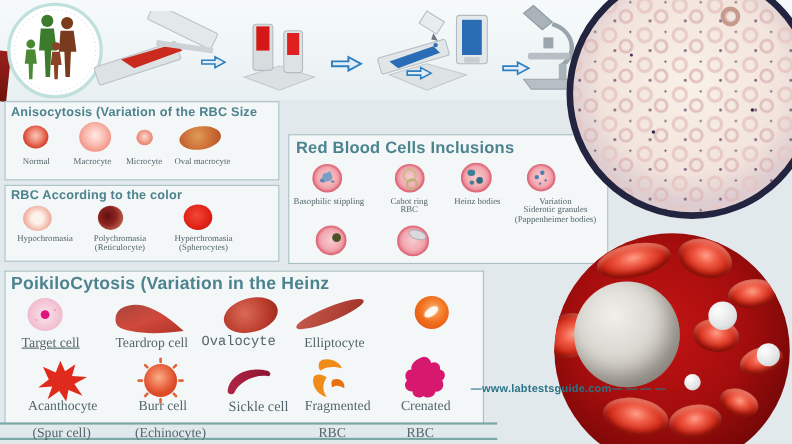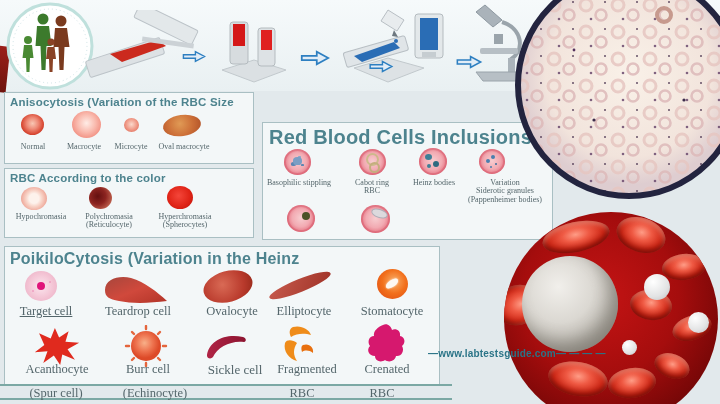--- a/index.html
+++ b/index.html
@@ -206,21 +206,21 @@
     <div class="cell c-macro" style="left:67px;top:18px;width:29px;height:27px;"></div>
     <div class="cell c-micro" style="left:119px;top:25px;width:15px;height:14px;"></div>
     <div class="cell c-ovalmacro" style="left:158px;top:22px;width:38px;height:21px;"></div>
     <div class="lbl" style="left:6px;top:50px;width:44px;font-size:8px;">Normal</div>
     <div class="lbl" style="left:52px;top:50px;width:54px;font-size:8px;">Macrocyte</div>
     <div class="lbl" style="left:100px;top:50px;width:52px;font-size:8px;">Microcyte</div>
     <div class="lbl" style="left:145px;top:50px;width:68px;font-size:8px;">Oval macrocyte</div>
   </div>
 
   <div class="box" style="left:262px;top:122px;width:291px;height:118px;">
-    <div class="btitle" style="left:6px;top:3px;font-size:20px;">Red Blood Cells Inclusions</div>
+    <div class="btitle" style="left:6px;top:3px;font-size:15px;">Red Blood Cells Inclusions</div>
 
     <div class="cell c-inc" style="left:21px;top:26px;width:27px;height:26px;">
       <div class="inc-dot" style="left:9px;top:8px;width:9px;height:8px;background:#7a9ec4;border-radius:45%;
            box-shadow:-4px 3px 0 -2px #5d86b2,5px 4px 0 -3px #5d86b2,2px -4px 0 -3px #86a9c9;"></div>
     </div>
     <div class="cell c-inc" style="left:96px;top:26px;width:27px;height:26px;">
       <div class="inc-ring" style="left:7px;top:4px;width:9px;height:9px;border:2px solid #cdb98c;"></div>
       <div class="inc-ring" style="left:10px;top:13px;width:7px;height:7px;border:2px solid #c4ae7e;"></div>
     </div>
     <div class="cell c-inc" style="left:156px;top:25px;width:28px;height:27px;">
@@ -276,23 +276,22 @@
       <path d="M4,17 C4,6 18,2 30,5 C44,9 56,19 66,28 C50,30 32,31 18,28 C8,26 4,24 4,17 Z" fill="url(#tg)"></path>
     </svg>
     <div class="cell c-oval2" style="left:198px;top:24px;width:50px;height:31px;"></div>
     <div class="cell c-ellip" style="left:262px;top:32px;width:66px;height:13px;"></div>
     <div class="cell c-stoma" style="left:372px;top:22px;width:31px;height:30px;">
       <div class="slit"></div>
     </div>
 
     <div class="lbl" style="left:4px;top:58px;width:74px;font-size:12.5px;text-decoration:underline;">Target cell</div>
     <div class="lbl" style="left:84px;top:58px;width:98px;font-size:12.5px;">Teardrop cell</div>
-    <div class="lbl" style="left:188px;top:58px;width:78px;font-size:12.5px;">Ovalocyte</div>
+    <div class="lbl" style="left:173px;top:58px;width:78px;font-size:12.5px;font-family:Liberation Mono, monospace;">Ovalocyte</div>
     <div class="lbl" style="left:260px;top:58px;width:78px;font-size:12.5px;">Elliptocyte</div>
-    <div class="lbl" style="left:342px;top:58px;width:90px;font-size:12.5px;">Stomatocyte</div>
 
     <svg style="position:absolute;left:28px;top:80px;" width="48" height="38" viewBox="0 0 44 36">
       <path d="M20,1 L24,10 L33,4 L30,14 L43,15 L32,21 L39,31 L27,26 L25,36 L19,27 L9,34 L13,23 L1,24 L10,17 L5,6 L16,11 Z" fill="#e02a1e"></path>
     </svg>
     <svg style="position:absolute;left:118px;top:78px;" width="46" height="42" viewBox="0 0 46 42">
       <defs>
           <radialGradient id="bg2" cx="45%" cy="40%">
         <stop offset="0" stop-color="#f8b089"></stop>
             <stop offset=".55" stop-color="#ee7450"></stop>
             <stop offset="1" stop-color="#dd4a28"></stop>

